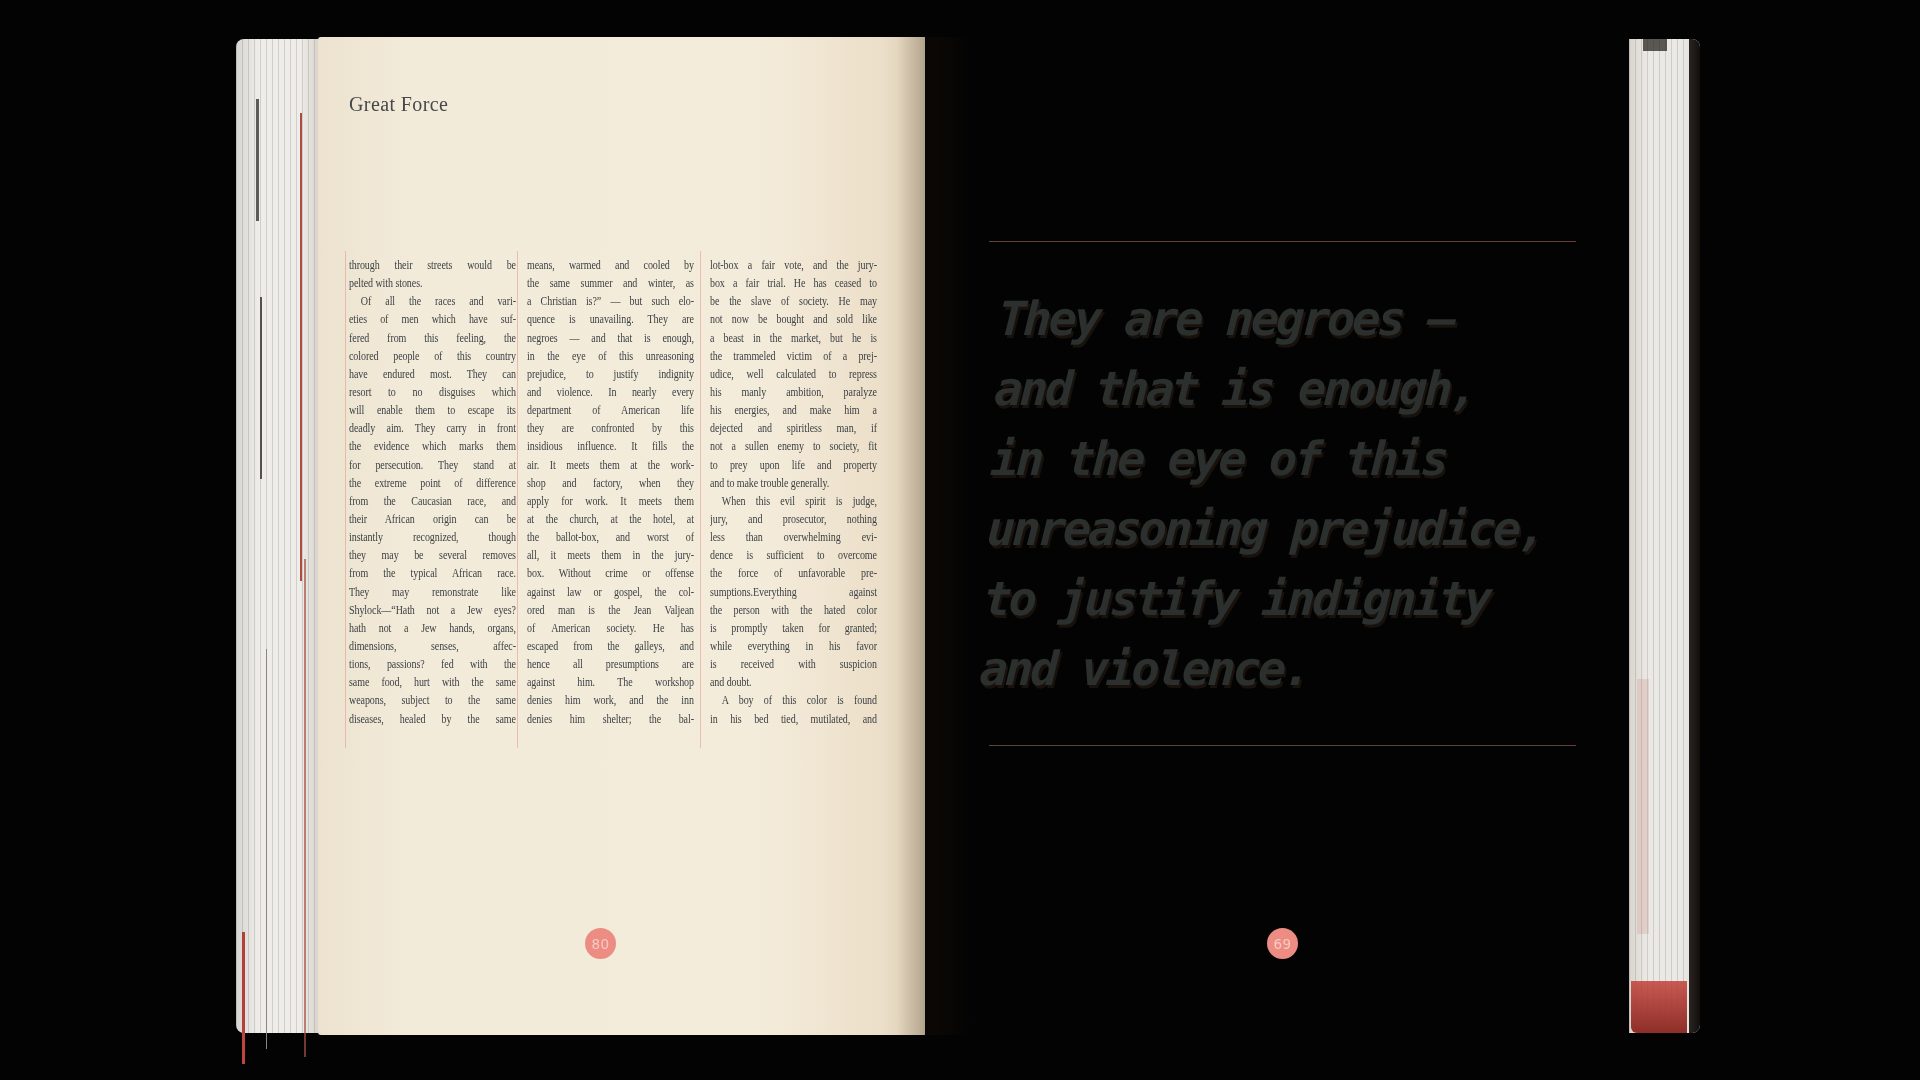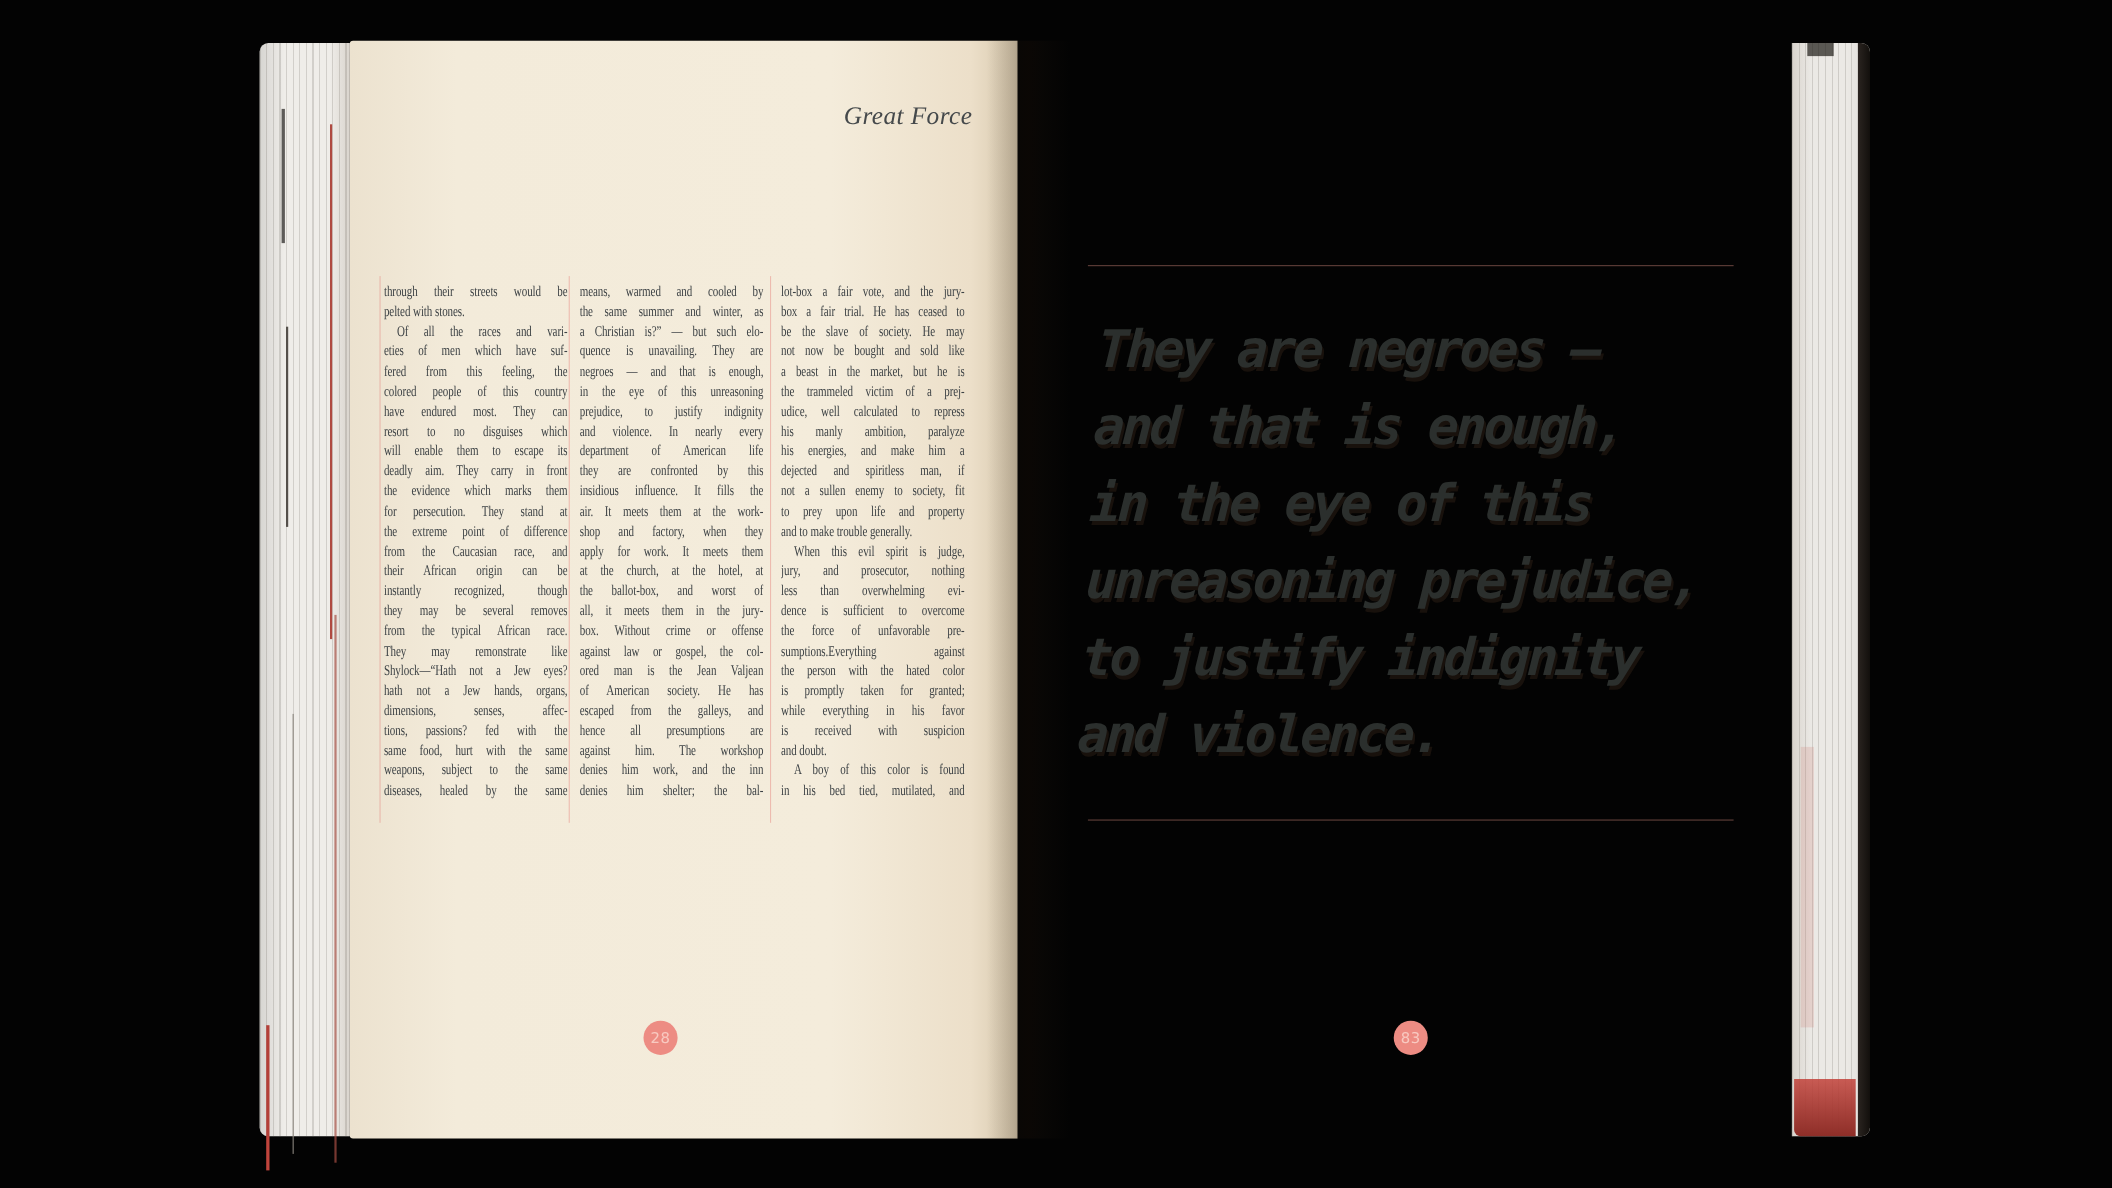--- a/index.html
+++ b/index.html
@@ -34,22 +34,22 @@
   
   .page { position:absolute; top:37px; height:998px; }
   .page.left { left:318px; width:607px; border-radius:3px 0 0 3px;
     background:linear-gradient(to right,#ece2cf 0%,#f3ebda 16%,#f4ecdb 72%,#ecdfc9 93%,#d6c7ac 100%); }
   .page.right { left:937px; width:692px; border-radius:0 3px 3px 0;
     background:linear-gradient(to right,#c7b99e 0%,#e8decа 0%,#e6dcc8 2%,#f4ecdb 11%,#f8f1e1 48%,#f7f0e0 86%,#eee4d0 100%); }
   .gutter { position:absolute; left:897px; top:37px; width:76px; height:998px; z-index:5; pointer-events:none;
     background:linear-gradient(to right, rgba(35,25,15,0) 0%, rgba(35,25,15,0.18) 34%, rgba(22,13,7,0.40) 50%, rgba(35,25,15,0.16) 66%, rgba(35,25,15,0) 100%); }
 
   
-  .runhead { position:absolute; font-style:italic; font-size:23px; color:#45494b;
-             text-align:right; letter-spacing:.4px; }
+  .runhead { position:absolute; font-size:20px; color:#45494b;
+             text-align:left; letter-spacing:.4px; }
   .runhead.rh-left  { left:31px; width:535px; top:56px; }
   .runhead.rh-right { left:52px; width:587px; top:53px; }
 
   
   .colrule { position:absolute; top:214px; width:1px; height:497px; background:rgba(231,148,138,0.55); }
   .cr1 { left:27px; } .cr2 { left:199px; } .cr3 { left:382px; }
   .col { position:absolute; top:219px; width:225px; transform:scaleX(0.742); transform-origin:0 0;
          color:#3d4245; font-size:13.5px; line-height:18.15px; letter-spacing:-0.1px; }
   .c1 { left:31px; } .c2 { left:209px; } .c3 { left:392px; }
   .tline { text-align:justify; text-align-last:justify; height:18.15px; overflow:hidden; }
@@ -170,37 +170,37 @@
         <div class="tline">the force of unfavorable pre-</div>
         <div class="tline">sumptions.Everything against</div>
         <div class="tline">the person with the hated color</div>
         <div class="tline">is promptly taken for granted;</div>
         <div class="tline">while everything in his favor</div>
         <div class="tline">is received with suspicion</div>
         <div class="tline end">and doubt.</div>
         <div class="tline ind">A boy of this color is found</div>
         <div class="tline">in his bed tied, mutilated, and</div>
       </div>
-    <div class="badge b-left">28</div>
+    <div class="badge b-left">80</div>
   </div>
 
   <div class="gutter"></div>
 
   <div class="page right">
     <div class="rule top"></div>
     <div class="quote">
         <div class="qline">They are negroes —</div>
         <div class="qline">and that is enough,</div>
         <div class="qline">in the eye of this</div>
         <div class="qline">unreasoning prejudice,</div>
         <div class="qline">to justify indignity</div>
         <div class="qline">and violence.</div>
       </div>
     <div class="rule bottom"></div>
-    <div class="badge b-right">83</div>
+    <div class="badge b-right">69</div>
   </div>
 
   <div class="right-stack">
     <div class="stripes"></div>
     <div class="streak s-pinkband"></div>
     <div class="streak s-topmark"></div>
     <div class="streak s-redcorner"></div>
     <div class="cover-edge"></div>
   </div>
 

